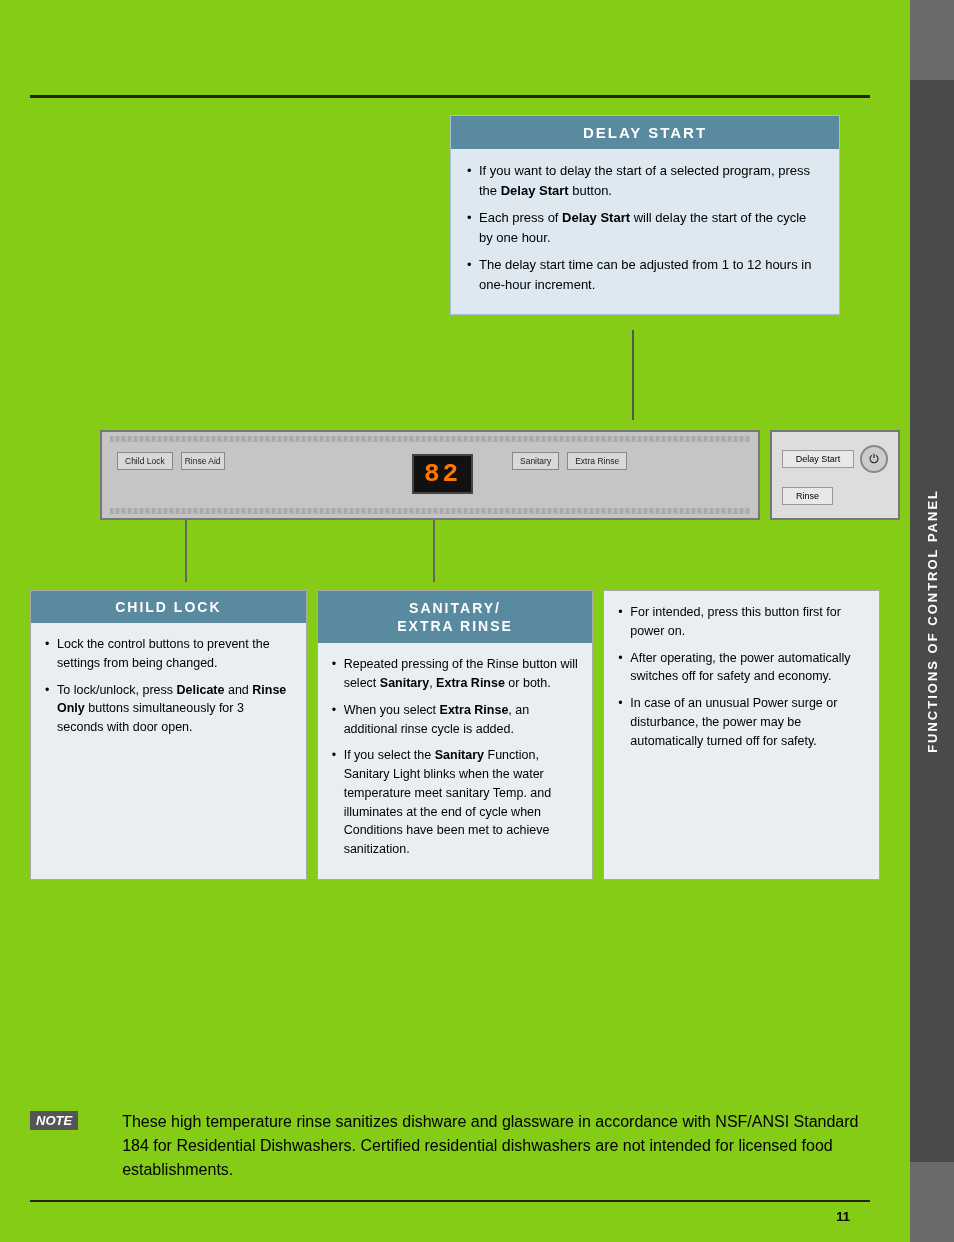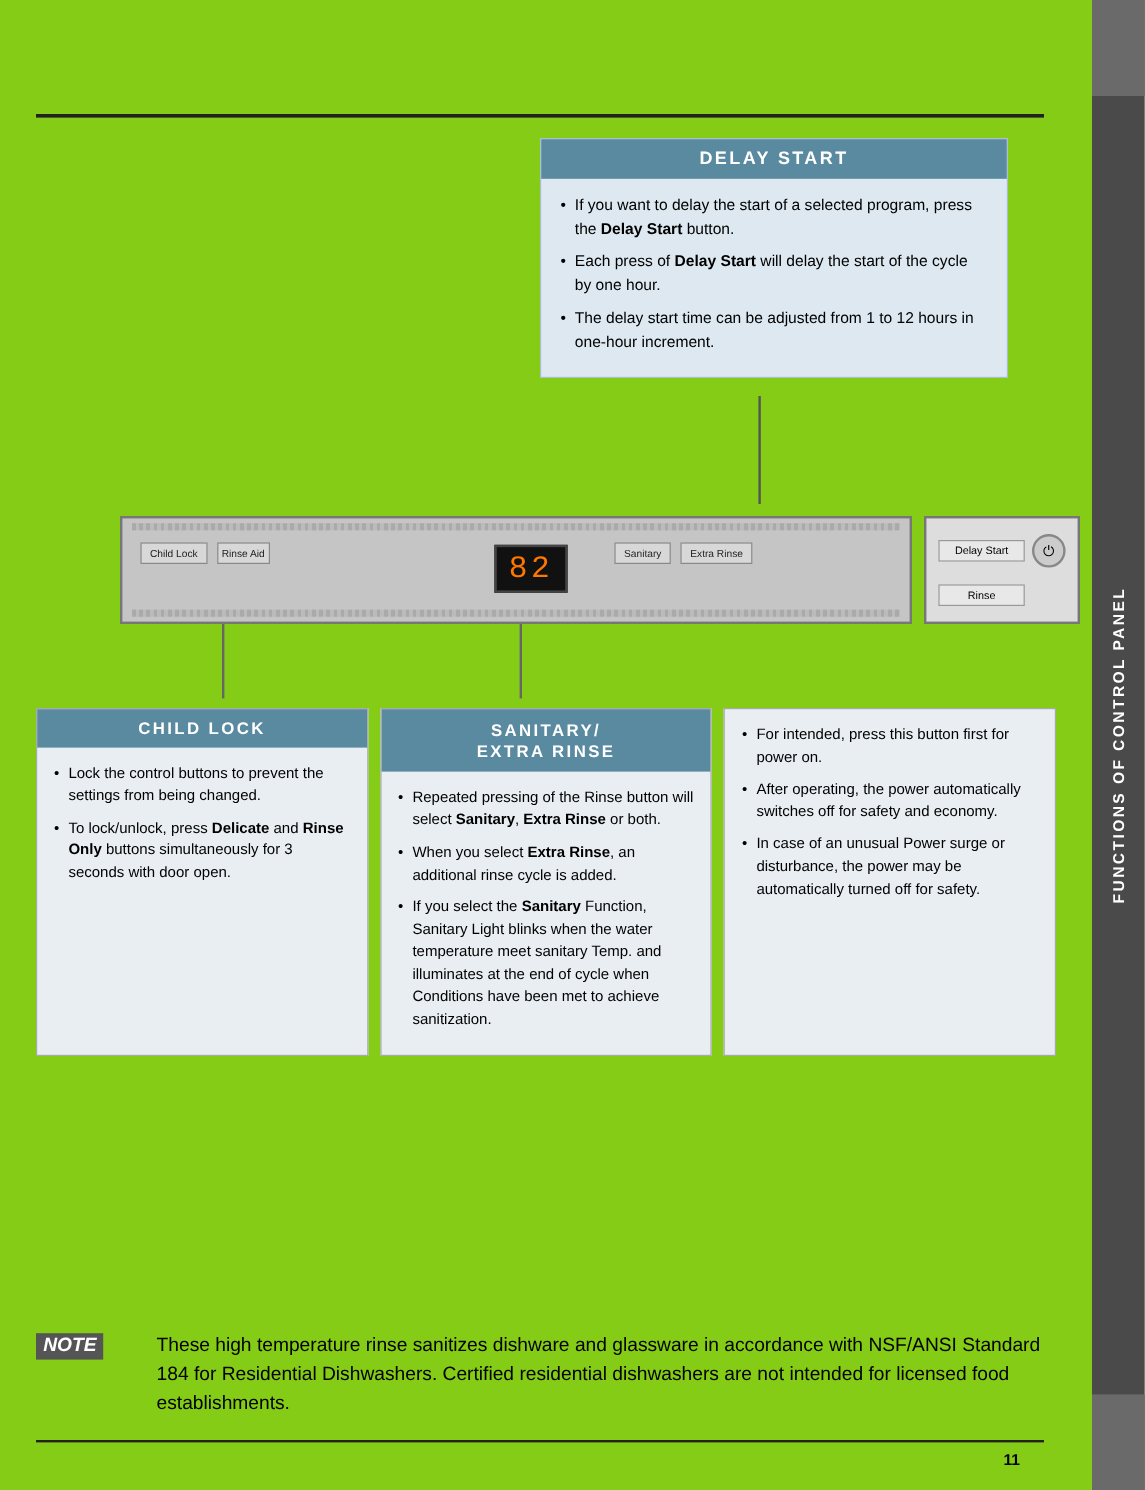--- a/index.html
+++ b/index.html
@@ -180,21 +180,21 @@
       width: 850px;
       display: flex;
       align-items: flex-start;
       gap: 8px;
     }
 
     .note-label {
       background: #555;
       color: white;
       padding: 2px 6px;
-      font-size: 16px;
+      font-size: 13px;
       font-weight: bold;
       font-style: italic;
       white-space: nowrap;
       margin-top: 1px;
     }
 
     .note-text {
       font-size: 16px;
       line-height: 1.5;
       margin-left: 36px;
@@ -259,35 +259,35 @@
 
     <div style="position:absolute; top:4px; left:8px; right:8px; height:6px; background:repeating-linear-gradient(to right, #aaa 0px, #aaa 3px, #bbb 3px, #bbb 6px);"></div>
 
     <div style="position:absolute; bottom:4px; left:8px; right:8px; height:6px; background:repeating-linear-gradient(to right, #aaa 0px, #aaa 3px, #bbb 3px, #bbb 6px);"></div>
 
     <div style="position:absolute; top:20px; left:15px; display:flex; gap:8px; align-items:center;">
       <div style="background:#d8d8d8; border:1px solid #888; padding:3px 7px; font-size:8.5px; color:#222;">Child Lock</div>
       <div style="background:#d8d8d8; border:1px solid #888; padding:3px 3px; font-size:8.5px; color:#222;">Rinse Aid</div>
     </div>
 
-    <div style="position:absolute; top:22px; left:310px; background:#111; color:#ff7700; font-size:26px; font-weight:normal; padding:3px 10px; font-family:'Courier New',monospace; border:2px solid #444; letter-spacing:3px;">82</div>
+    <div style="position:absolute; top:22px; left:310px; background:#111; color:#ff7700; font-size:26px; font-weight:bold; padding:3px 10px; font-family:'Courier New',monospace; border:2px solid #444; letter-spacing:3px;">82</div>
 
     <div style="position:absolute; top:20px; left:410px; display:flex; gap:8px; align-items:center;">
       <div style="background:#d8d8d8; border:1px solid #888; padding:3px 7px; font-size:8.5px; color:#222;">Sanitary</div>
       <div style="background:#d8d8d8; border:1px solid #888; padding:3px 7px; font-size:8.5px; color:#222;">Extra Rinse</div>
     </div>
   </div>
 
   <div style="position:absolute; top:430px; left:770px; width:130px; height:90px; background:#ddd; border:2px solid #777; display:flex; flex-direction:column; justify-content:space-around; align-items:flex-start; padding:6px 10px;">
     <div style="display:flex; align-items:center; gap:6px; width:100%;">
       <div style="width:72px; height:18px; background:#e8e8e8; border:1px solid #999; font-size:9px; display:flex; align-items:center; justify-content:center;">Delay Start</div>
       <div style="width:28px; height:28px; border-radius:50%; background:#ccc; border:2px solid #888; display:flex; align-items:center; justify-content:center; font-size:12px; row-span:2;">⏻</div>
     </div>
     <div style="display:flex; align-items:center; gap:6px;">
-      <div style="width:72px; height:18px; background:#e8e8e8; border:1px solid #999; font-size:9px; display:flex; align-items:center; justify-content:center;">Rinse</div>
+      <div style="width:51px; height:18px; background:#e8e8e8; border:1px solid #999; font-size:9px; display:flex; align-items:center; justify-content:center;">Rinse</div>
     </div>
   </div>
 
   <div style="position:absolute; top:520px; left:185px; width:2px; height:62px; background:#666;"></div>
 
   <div style="position:absolute; top:520px; left:433px; width:2px; height:62px; background:#666;"></div>
 
   <div class="bottom-section">
 
     <div class="info-box">

